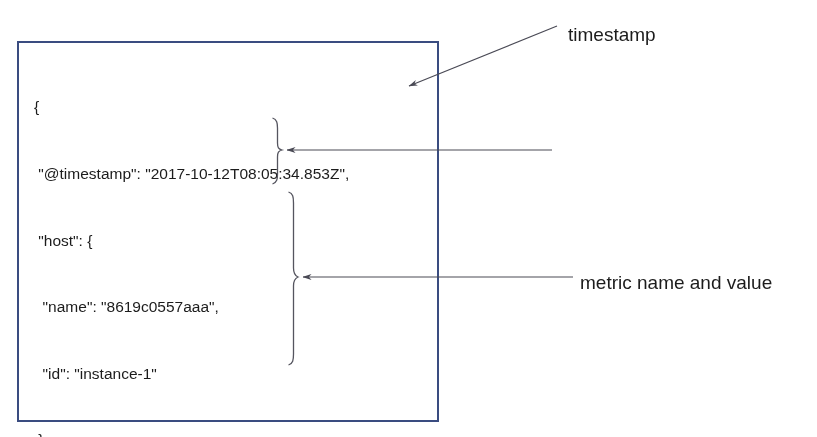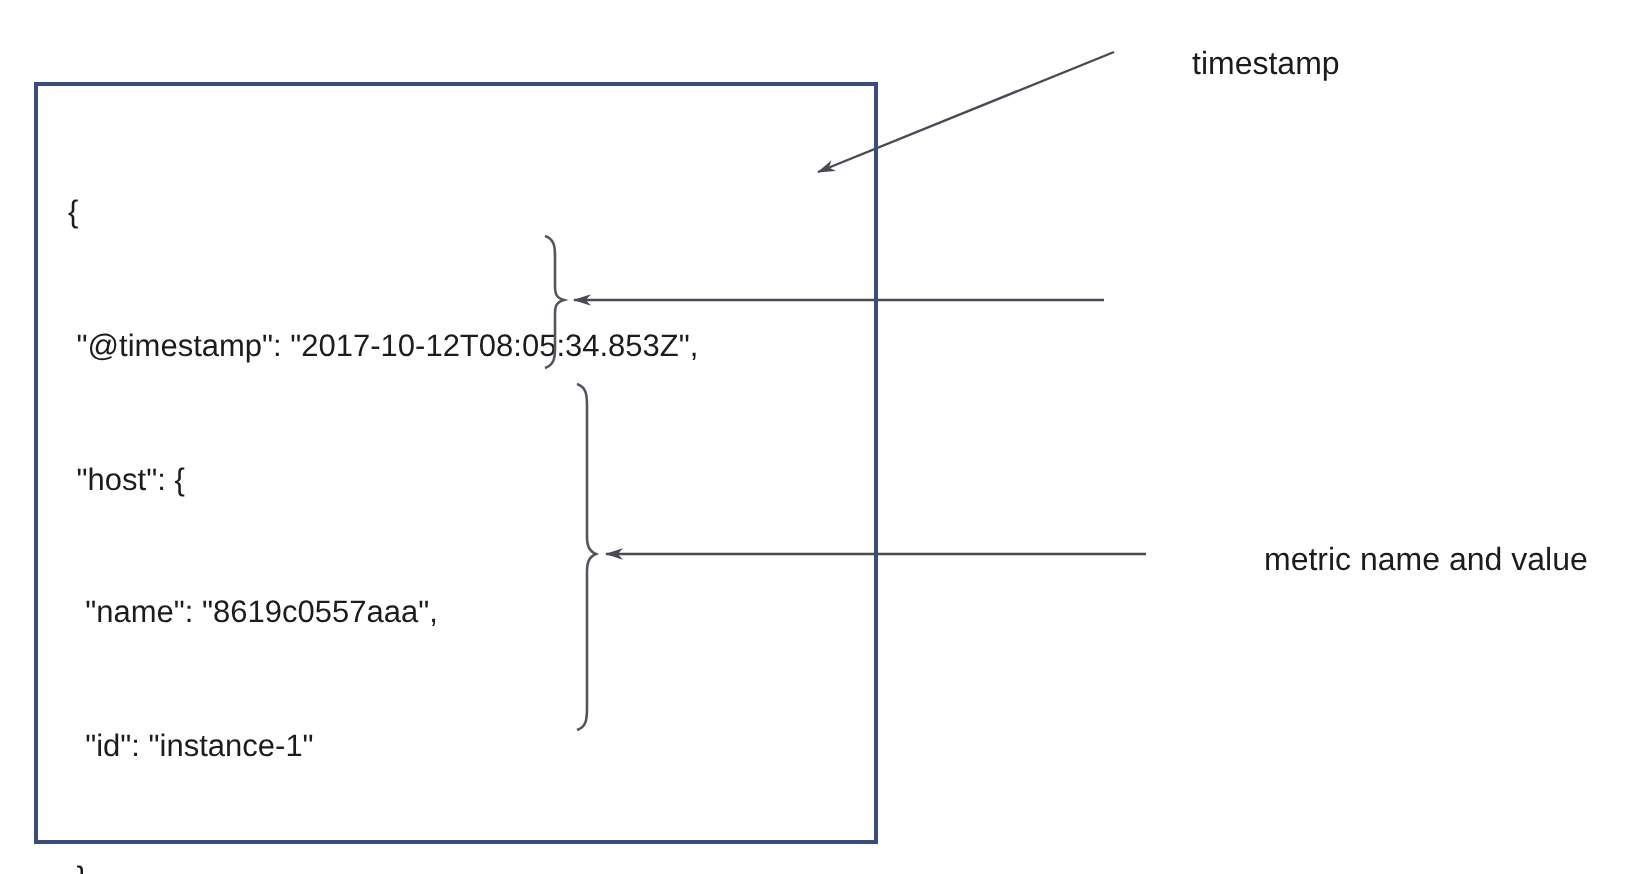--- a/index.html
+++ b/index.html
@@ -50,28 +50,27 @@
   .json-line {
     white-space: pre;
     height: 22.2px;
     display: block;
   }
 
   
   .annotation-label {
     position: absolute;
     font-family: "Liberation Sans", sans-serif;
-    font-size: 16px;
+    font-size: 19px;
     color: #1c1c1c;
     white-space: nowrap;
-    margin-left: 28px;
   }
   #label-timestamp { left: 568px; top: 24px; }
   #label-dimensions { left: 568px; top: 141px; }
-  #label-metric { left: 604px; top: 272px; text-align: right; }
+  #label-metric { left: 580px; top: 272px; text-align: right; }
 
   
   #overlay {
     position: absolute;
     left: 0;
     top: 0;
     width: 817px;
     height: 437px;
     pointer-events: none;
   }

